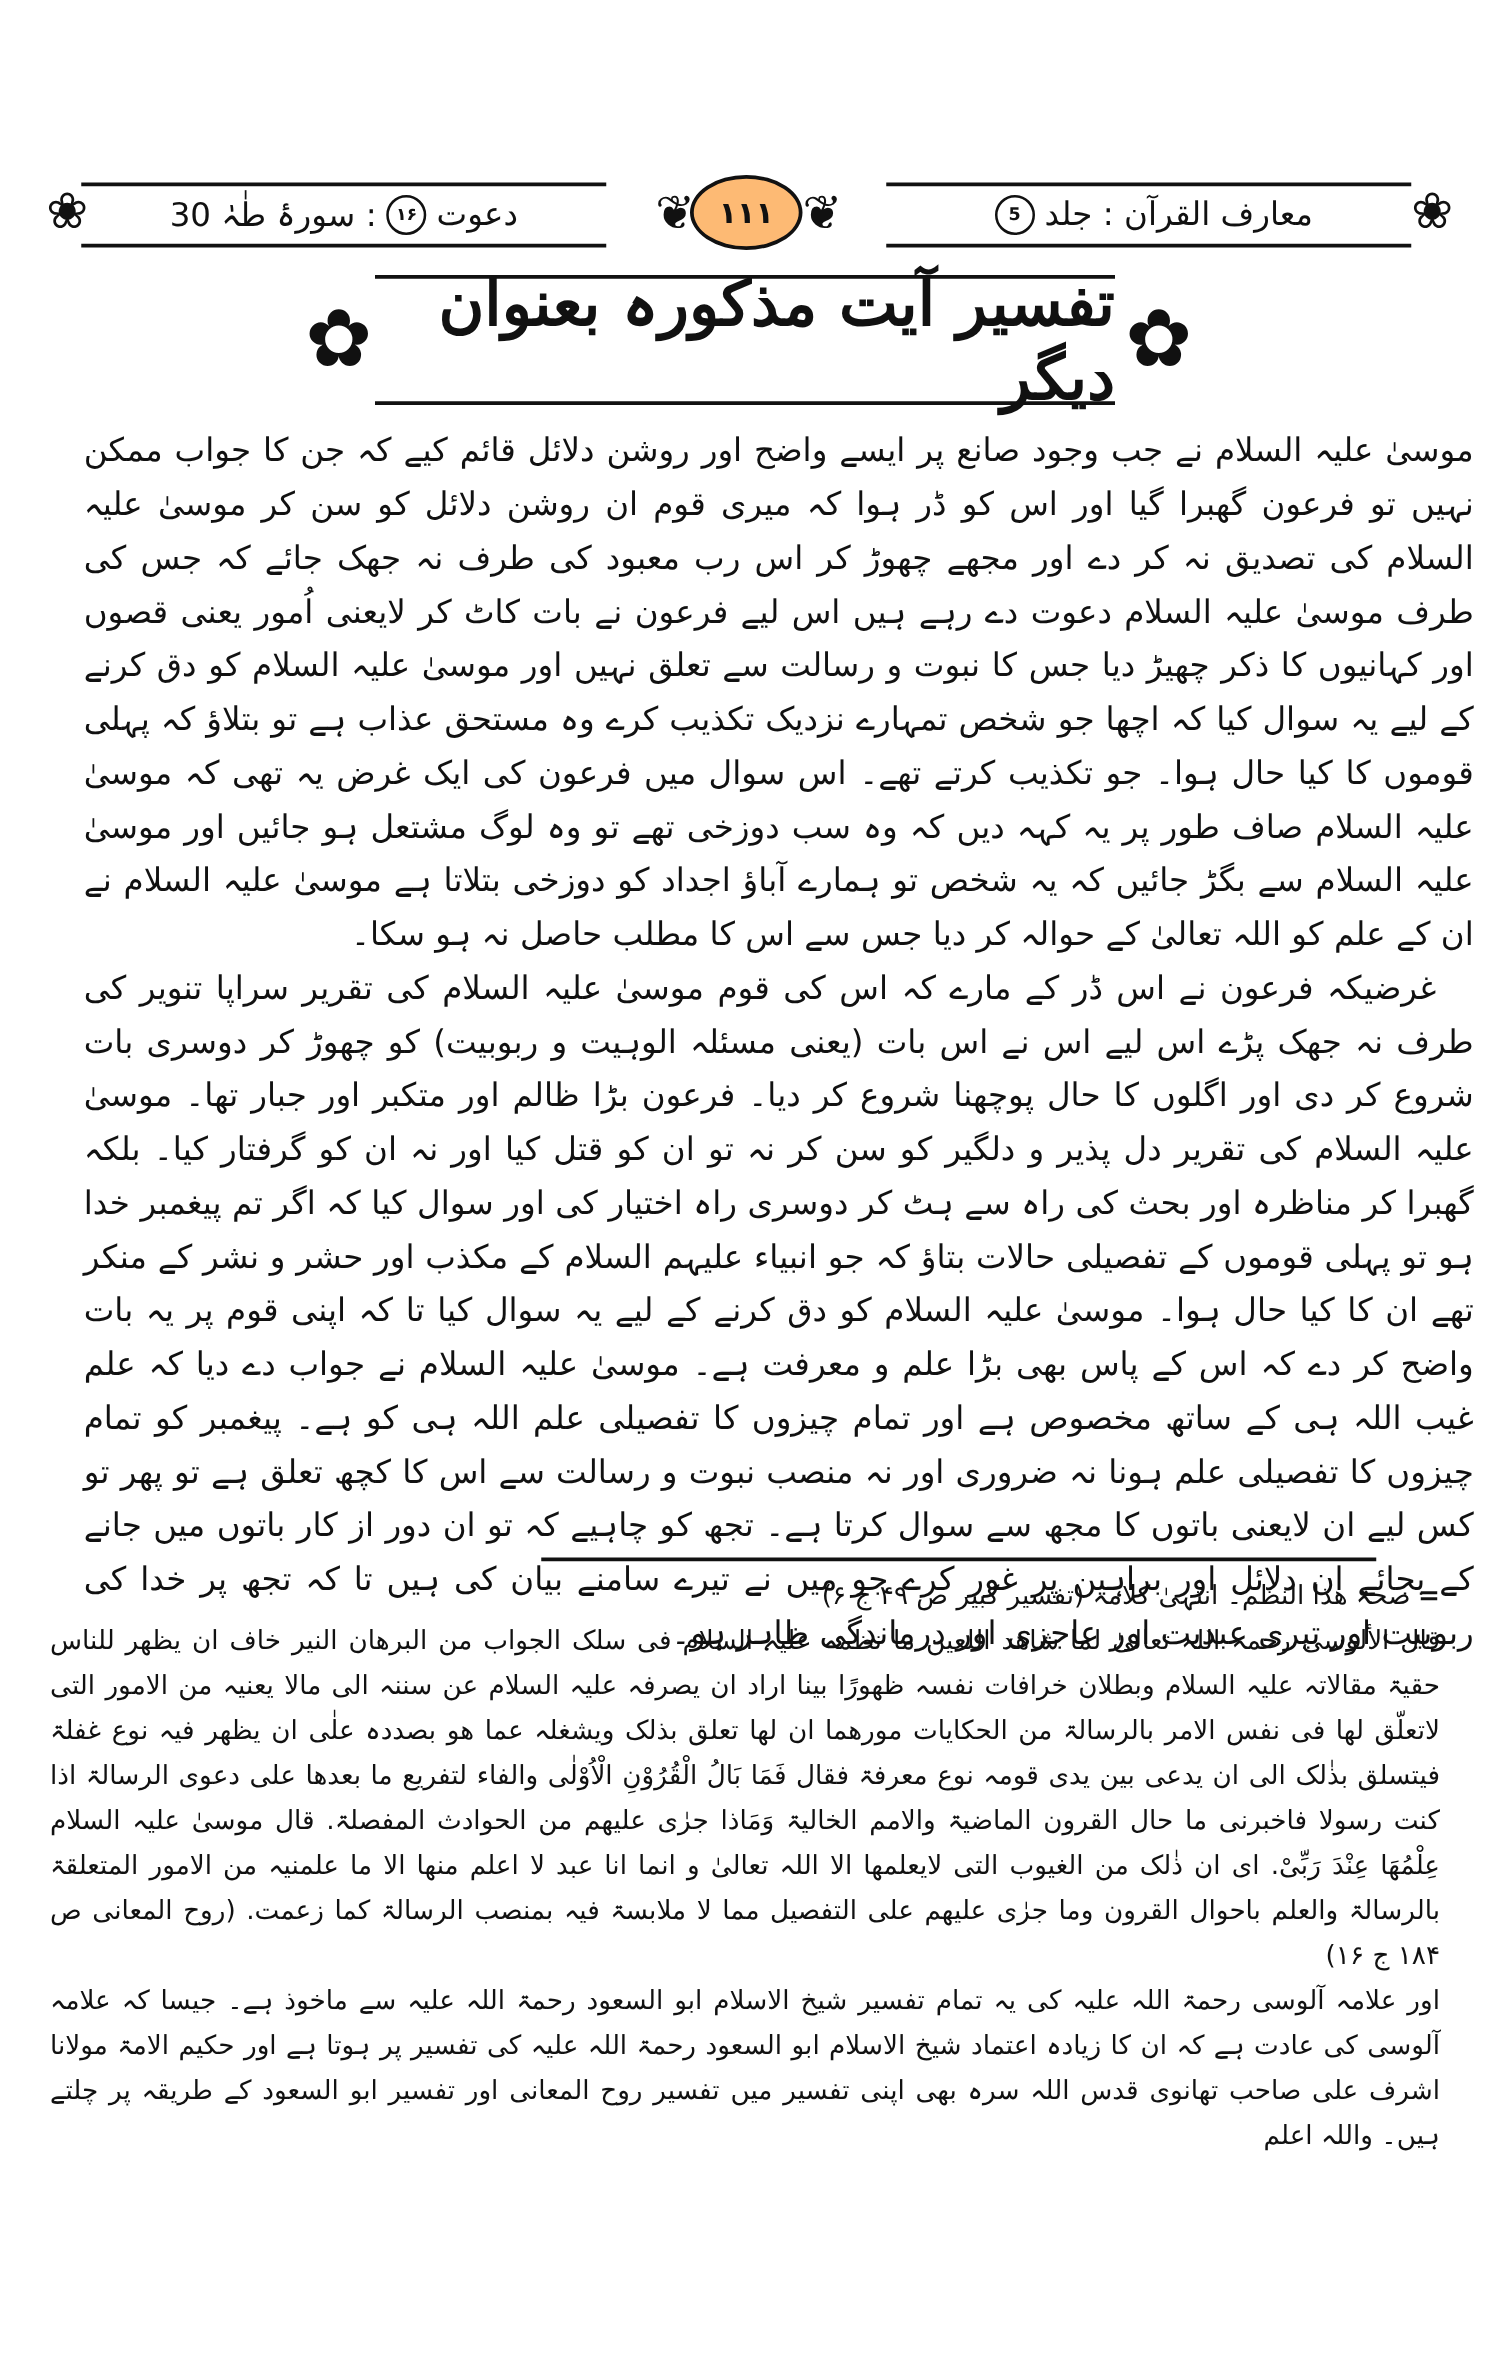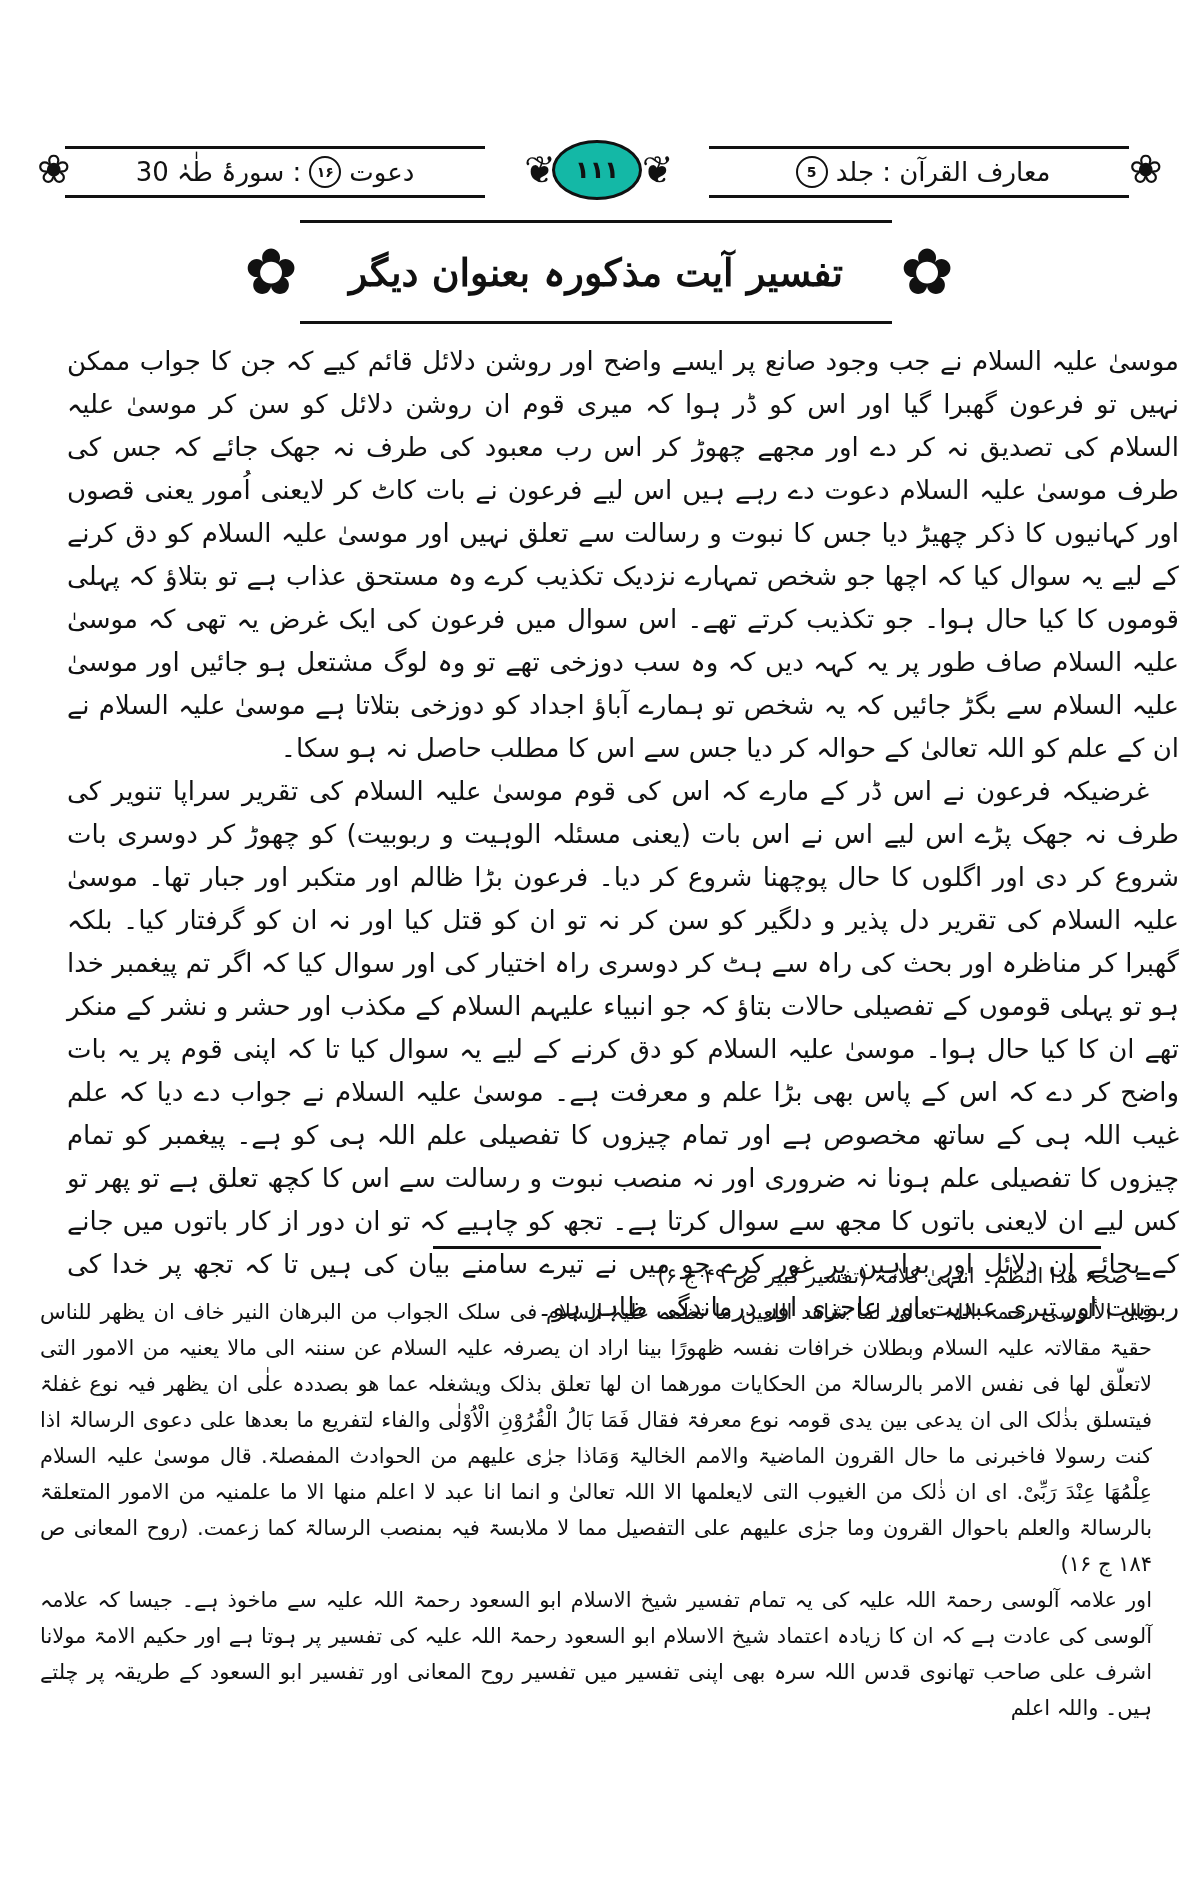--- a/index.html
+++ b/index.html
@@ -4,25 +4,25 @@
 <style>
   html, body { margin:0; padding:0; background:#ffffff; }
   body { width:1192px; height:1891px; position:relative; overflow:hidden; color:#111; font-family:"DejaVu Sans", sans-serif; }
   .header-band { position:absolute; left:37px; top:142px; width:1120px; height:56px; }
   .hb-box { position:absolute; top:4px; height:46px; border-top:3px solid #111; border-bottom:3px solid #111; display:flex; align-items:center; justify-content:center; direction:rtl; font-size:26px; }
   .hb-left { left:28px; width:420px; }
   .hb-right { right:28px; width:420px; }
   .hb-cap { position:absolute; top:0; width:28px; height:56px; font-size:40px; line-height:54px; text-align:center; }
   .hb-cap.l { left:0; } .hb-cap.r { right:0; }
   .hb-center { position:absolute; left:448px; width:224px; top:0; height:56px; display:flex; align-items:center; justify-content:center; }
-  .medallion { width:84px; height:54px; border:3px solid #111; border-radius:50%; display:flex; align-items:center; justify-content:center; font-size:24px; font-weight:bold; background:#14b8a6; z-index:2; }
+  .medallion { width:84px; height:54px; border:3px solid #111; border-radius:50%; display:flex; align-items:center; justify-content:center; font-size:24px; font-weight:bold; background:#fdba74; z-index:2; }
   .orn { font-size:38px; line-height:54px; color:#111; letter-spacing:-4px; }
   .circ { display:inline-block; width:28px; height:28px; border:2.5px solid #111; border-radius:50%; text-align:center; line-height:28px; font-size:14px; font-weight:bold; margin:0 8px; }
   .title-box { position:absolute; left:300px; top:220px; width:592px; height:98px; border-top:3px solid #111; border-bottom:3px solid #111; display:flex; align-items:center; justify-content:center; }
-  .title-text { font-family:"DejaVu Serif", serif; font-weight:bold; font-size:38px; direction:rtl; }
+  .title-text { font-family:"DejaVu Serif", serif; font-weight:bold; font-size:50px; direction:rtl; }
   .title-orn { position:absolute; top:220px; width:70px; height:104px; font-size:64px; line-height:104px; text-align:center; color:#111; }
   .title-orn.l { left:236px; } .title-orn.r { left:892px; }
   .body-text { position:absolute; left:40px; top:340px; width:1112px; direction:rtl; text-align:justify; text-align-last:right; font-family:"DejaVu Sans", sans-serif; font-size:26px; line-height:43px;margin-left:27px; }
   .body-text p { margin:0; }
   .body-text p.indent { text-indent:30px; }
   .sep { position:absolute; left:433px; top:1246px; width:668px; height:0; border-top:3px solid #111; }
   .notes { position:absolute; left:40px; top:1258px; width:1112px; direction:rtl; font-size:21px; line-height:36px; text-align:justify; text-align-last:right; }
   .notes p { margin:0; }
   .notes .ar { font-family:"DejaVu Sans", sans-serif; font-weight:normal; }
   .eq { font-weight:bold; margin-left:6px; }

